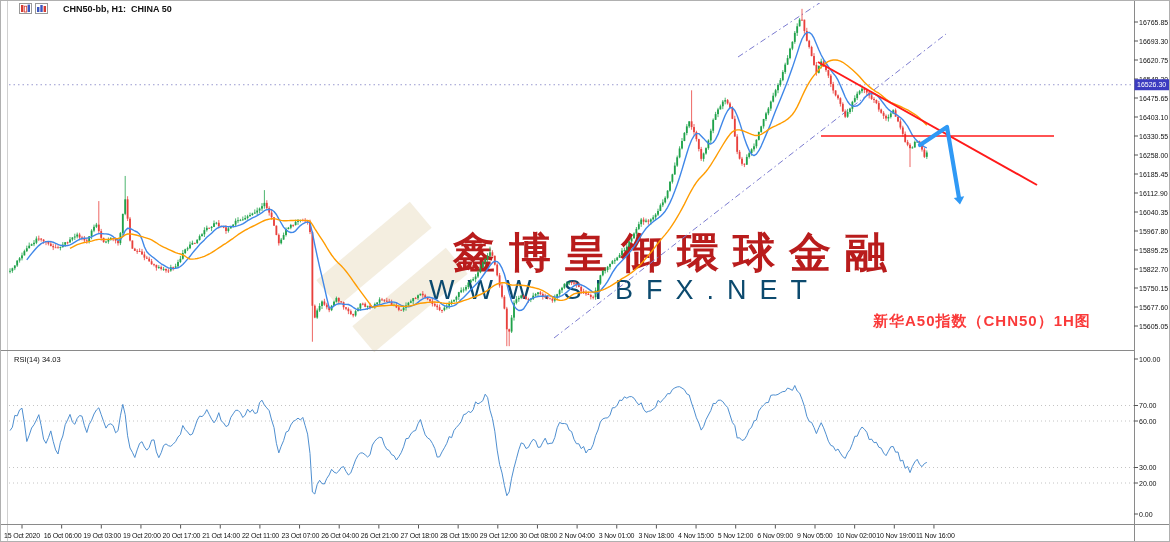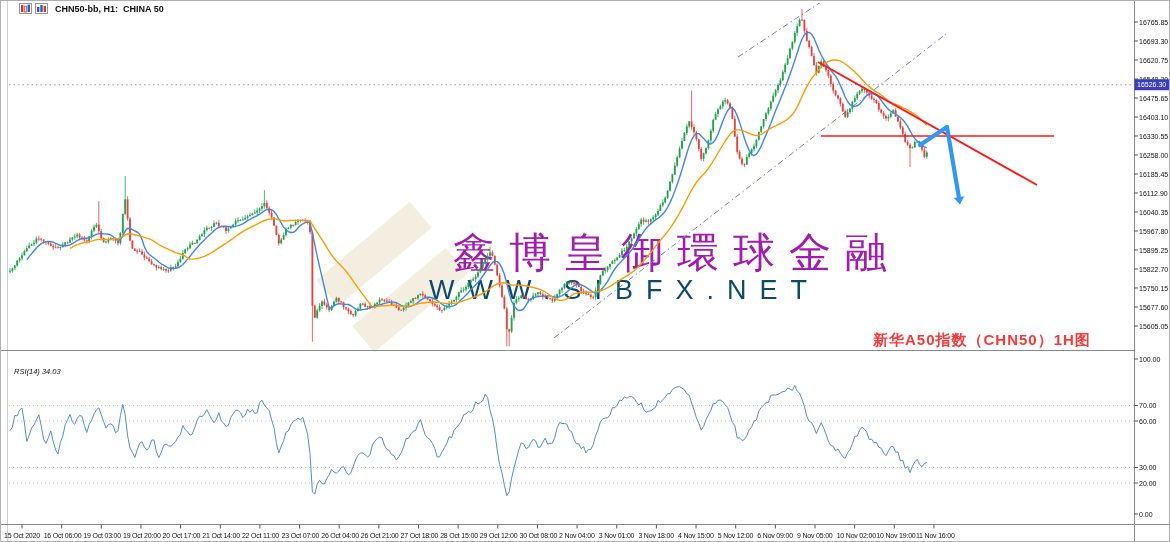--- a/index.html
+++ b/index.html
@@ -3,31 +3,31 @@
 <meta charset="utf-8">
 <style>
   html,body{margin:0;padding:0;background:#e8e8e8;}
   .screen{position:relative;width:1170px;height:542px;background:#ffffff;overflow:hidden;
           border:1px solid #b0b0b0;box-sizing:border-box;
           font-family:"Liberation Sans",sans-serif;-webkit-user-select:none;user-select:none;}
   .wm-layer{position:absolute;inset:0;z-index:1;}
   .wm-bar{position:absolute;background:#f4eee0;}
   .wm-bar.b1{left:356px;top:192px;width:34px;height:122px;transform:rotate(50deg);}
   .wm-bar.b2{left:392px;top:238px;width:34px;height:122px;transform:rotate(50deg);}
-  .wm-cn{position:absolute;left:452px;top:224px;font-size:42px;font-weight:normal;
-         letter-spacing:14px;color:#a21caf;white-space:nowrap;}
+  .wm-cn{position:absolute;left:452px;top:224px;font-size:42px;font-weight:bold;
+         letter-spacing:14px;color:#b91c1c;white-space:nowrap;}
   .wm-url{position:absolute;left:428px;top:274px;font-size:27px;letter-spacing:13px;
           color:#0c4a6e;white-space:nowrap;}
   #chart-svg{position:absolute;left:0;top:0;z-index:2;}
   .overlay{position:absolute;z-index:3;}
   .title-row{left:18px;top:2px;display:flex;align-items:center;gap:3px;}
-  .title-row .sym{font-size:9px;font-weight:bold;color:#111;margin-left:4px;white-space:pre;}
+  .title-row .sym{font-size:9px;font-weight:bold;color:#111;margin-left:12px;white-space:pre;}
   .icon{display:inline-block;line-height:0;}
-  .rsi-label{left:13px;top:366px;font-size:7.5px;color:#111;font-style:italic;}
-  .cn-note{left:872px;top:330px;font-size:15px;font-weight:bold;color:#fa3a3a;
+  .rsi-label{left:13px;top:354px;font-size:7.5px;color:#111;}
+  .cn-note{left:872px;top:311px;font-size:15px;font-weight:bold;color:#fa3a3a;
            letter-spacing:1px;white-space:nowrap;}
   .splitter{left:0;top:348px;width:1170px;height:4px;cursor:row-resize;}
 </style>
 </head>
 <body>
 
 <div class="screen">
 
   <div class="wm-layer">
     <div class="wm-bar b1"></div>

